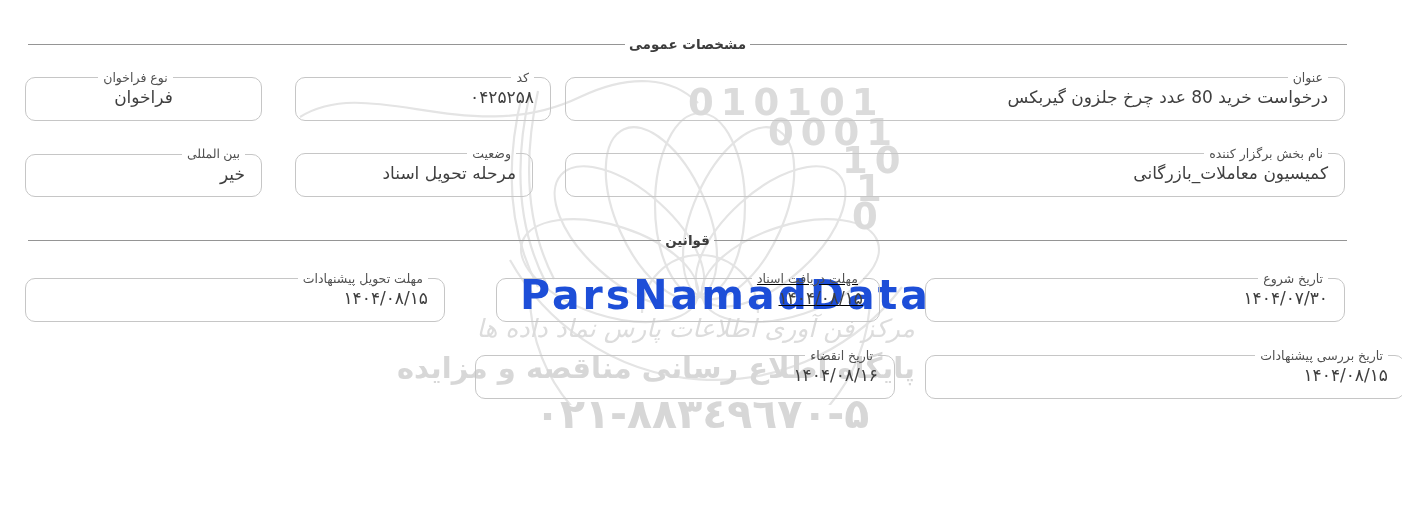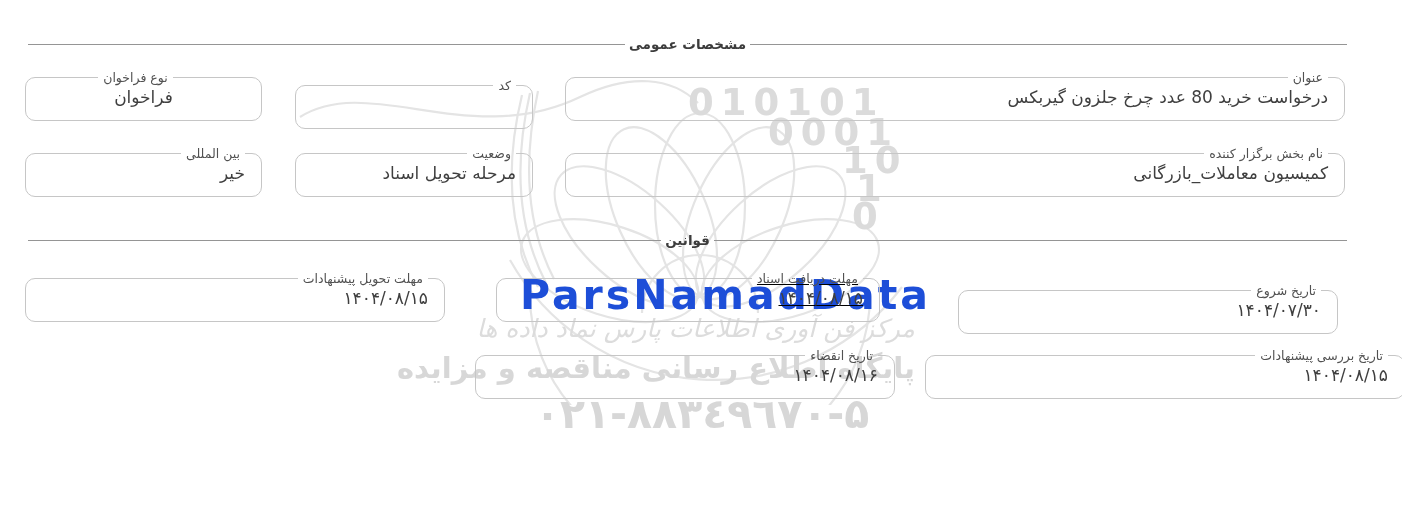--- a/index.html
+++ b/index.html
@@ -14,26 +14,26 @@
   #divider-rules   { top:232px; left:28px; right:55px; }
 
   
   .field { position:absolute; margin:0; box-sizing:border-box; height:51px;
            border:1.5px solid #c6c6c6; border-radius:10px; padding:0 8px; z-index:2;
            background:transparent; }
   .flabel { font-size:12.5px; color:#515151; padding:0 5px; margin-inline-start:8px; font-weight:400; }
   .fvalue { font-size:17px; color:#3f3f3f; padding:2px 8px 0; white-space:nowrap; }
 
   .f-title     { top:70px;  left:565px; width:780px; }
-  .f-code      { top:78px;  left:295px; width:238px; }
+  .f-code      { top:70px;  left:295px; width:256px; }
   .f-calltype  { top:70px;  left:25px;  width:237px;text-align:center; }
   .f-organizer { top:146px; left:565px; width:780px; }
   .f-status    { top:146px; left:295px; width:238px; }
-  .f-intl      { top:146px; left:25px;  width:237px; }
-  .f-start     { top:271px; left:958px; width:380px;margin-top:12px; }
+  .f-intl      { top:146px; left:25px;  width:237px;font-family:Liberation Serif, serif; }
+  .f-start     { top:271px; left:925px; width:420px; }
   .f-docdl     { top:271px; left:496px; width:384px;text-decoration:underline; }
   .f-propdl    { top:271px; left:25px;  width:420px; }
   .f-review    { top:348px; left:925px; width:480px; }
   .f-expiry    { top:348px; left:475px; width:420px; }
 
   
   .watermark { position:absolute; inset:0; z-index:1; pointer-events:none; }
   .wm-logo { position:absolute; left:280px; top:55px; }
   .wm-bin { position:absolute; font-weight:700; font-size:37px; line-height:1;
             letter-spacing:7px; color:#dbdbdb; direction:ltr; }
@@ -92,20 +92,21 @@
     <span class="line"></span>
   </div>
 
   <fieldset class="field f-title">
     <legend class="flabel">عنوان</legend>
     <div class="fvalue">درخواست خرید 80 عدد چرخ جلزون گیربکس</div>
   </fieldset>
 
   <fieldset class="field f-code">
     <legend class="flabel">کد</legend>
+    <div class="fvalue">۰۴۲۵۲۵۸</div>
   </fieldset>
 
   <fieldset class="field f-calltype">
     <legend class="flabel">نوع فراخوان</legend>
     <div class="fvalue">فراخوان</div>
   </fieldset>
 
   <fieldset class="field f-organizer">
     <legend class="flabel">نام بخش برگزار کننده</legend>
     <div class="fvalue">کمیسیون معاملات_بازرگانی</div>

